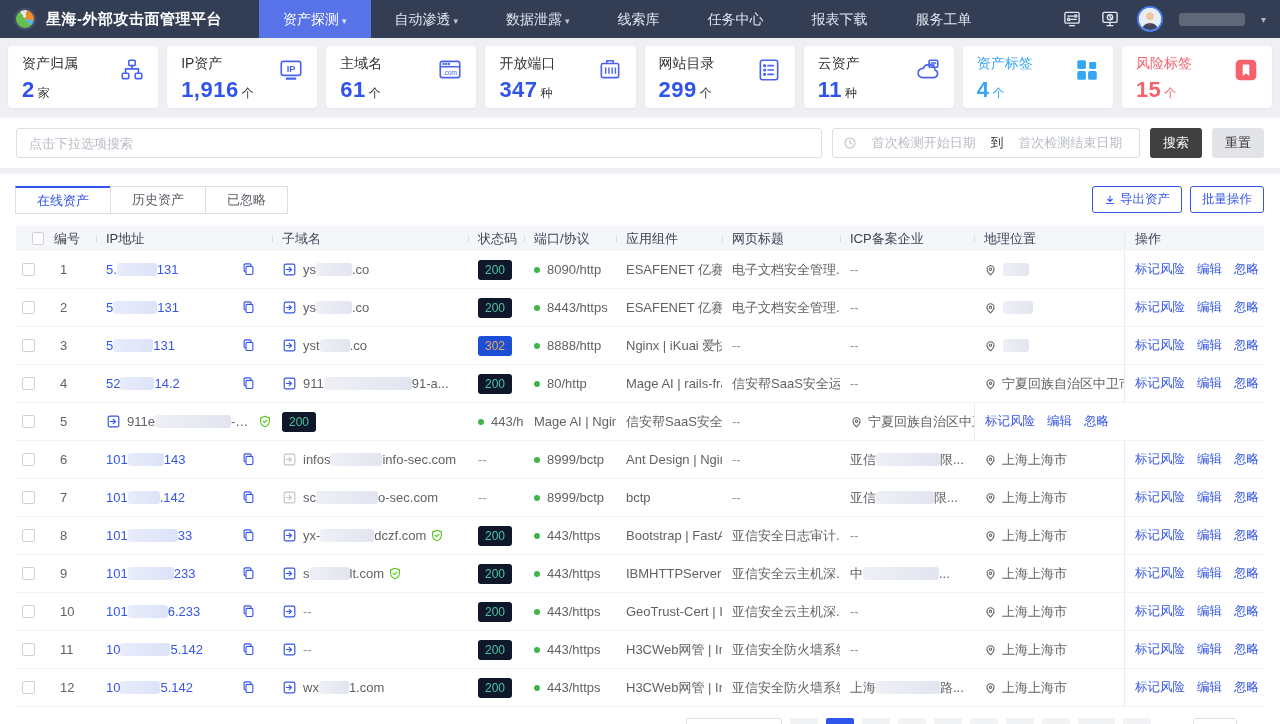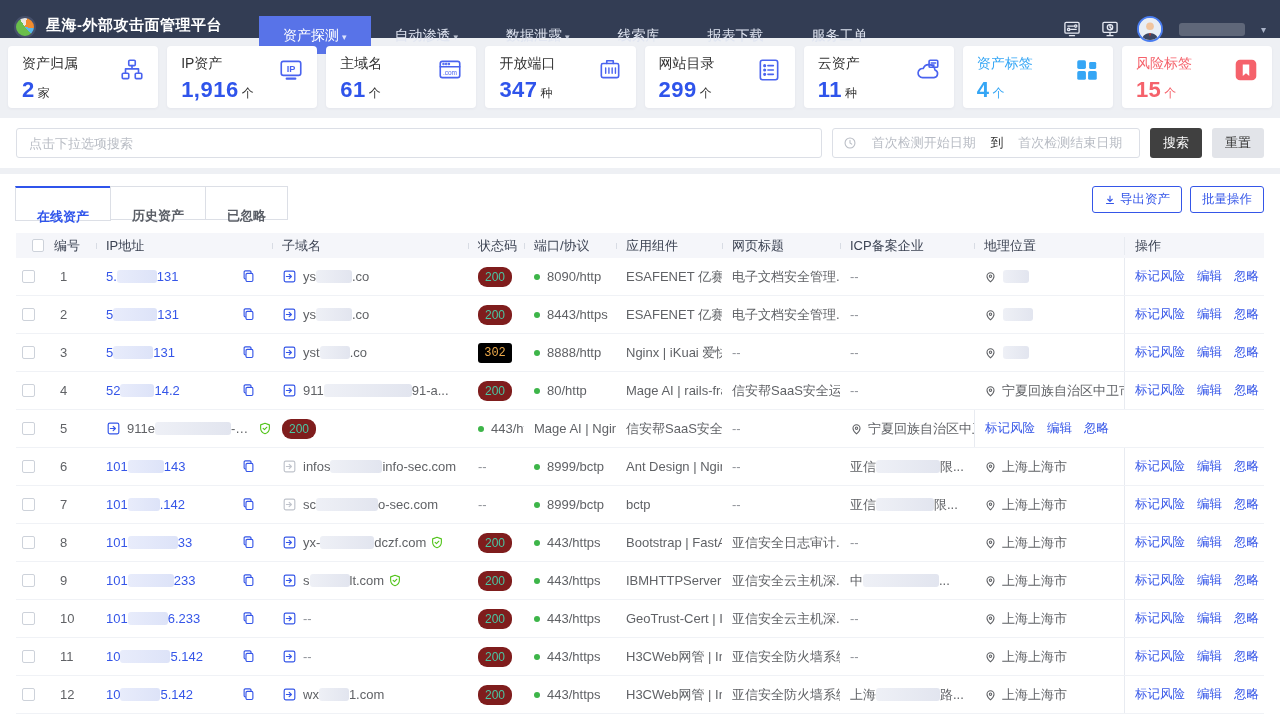--- a/index.html
+++ b/index.html
@@ -1,20 +1,20 @@
 <!DOCTYPE html>
 <html><head>
 <meta charset="utf-8">
 <style>
   * { margin:0; padding:0; box-sizing:border-box; }
   html,body { width:1280px; height:724px; overflow:hidden; background:#eef0f4;
     font-family:"Liberation Sans","DejaVu Sans",sans-serif; color:#333; }
 
   
-  .nav { height:38px; background:#333d54; display:flex; align-items:flex-start; padding:16px 14px; }
+  .nav { height:38px; background:#333d54; display:flex; align-items:center; padding:16px 14px; }
   .logo { width:22px; height:22px; border-radius:50%;
     background:conic-gradient(from 200deg,#6abf4b 0 35%,#e8e6e3 35% 48%,#f08c2e 48% 72%,#59b7e8 72% 82%,#6abf4b 82%);
     border:2px solid #46506b; margin-right:10px; flex:0 0 auto; }
   .brand { color:#fff; font-size:15px; font-weight:bold; letter-spacing:.5px; margin-right:18px; white-space:nowrap; }
   .nav-items { display:flex; height:38px;margin-left:19px; }
   .nav-item { height:38px; line-height:38px; padding:0 24px; font-size:14px; color:#dfe4f0; cursor:pointer; white-space:nowrap; }
   .nav-item .caret { font-size:9px; margin-left:3px; opacity:.8; }
   .nav-item.active { background:#5873e8; color:#fff; }
   .nav-right { margin-left:auto; display:flex; align-items:center; gap:16px; }
   .nav-ico { width:22px; height:22px; display:flex; align-items:center; justify-content:center; cursor:pointer; }
@@ -43,22 +43,22 @@
   .date-box .to { color:#333; }
   .date-ph { flex:1; text-align:center; white-space:nowrap; }
   .btn { height:30px; border-radius:3px; font-size:13px; padding:0 13px; cursor:pointer; border:none; font-family:inherit; }
   .btn-primary { background:#404040; color:#fff; }
   .btn-plain { background:#e2e4e9; color:#333; }
 
   
   .main { background:#fff; margin-top:6px; padding:12px 16px 6px; height:552px; position:relative; }
   .panel-top { display:flex; align-items:flex-start; }
   .tabs { display:flex; }
-  .tab { height:28px; line-height:25px; padding:16px 21px; font-size:13px; color:#5a5e66; background:#fff;
-    border:1px solid #dcdfe6; margin-left:-1px; cursor:pointer; white-space:nowrap;font-weight:bold; }
+  .tab { height:28px; line-height:25px; padding:0 21px; font-size:13px; color:#5a5e66; background:#fff;
+    border:1px solid #dcdfe6; margin-left:-1px; cursor:pointer; white-space:nowrap; }
   .tab.active { color:#2f54eb; border-top:2px solid #2f54eb; }
   .top-btns { margin-left:auto; display:flex; gap:8px; }
   .obtn { height:27px; padding:0 11px; border:1px solid #3556e8; color:#3556e8; background:#fff;
     border-radius:3px; font-size:12.5px; cursor:pointer; display:flex; align-items:center; gap:4px; font-family:inherit; }
 
   
   .grid { display:grid; grid-template-columns:28px 52px 176px 196px 56px 92px 106px 118px 134px 150px 1fr; align-items:center; }
   .thead { height:25px; background:#f5f6fa; margin-top:12px; font-size:13px; color:#3c4353; }
   .th { position:relative; padding-left:10px; white-space:nowrap; overflow:hidden; display:flex; align-items:center; gap:15px; }
   .th:not(.no-pipe)::before { content:''; position:absolute; left:0; top:6px; bottom:6px; width:1px; background:#d8dce4; }
@@ -69,22 +69,22 @@
   .cb { width:13px; height:13px; border:1px solid #cdd2da; border-radius:2px; background:#fff; margin-left:6px; cursor:pointer; }
   .num { padding-left:16px; }
   .iptxt { color:#3556e8; cursor:pointer; }
   .blur { display:inline-block; height:13px; border-radius:3px; vertical-align:-2px;
     background:linear-gradient(90deg,#eef0f6,#e2e5ef); }
   .blur.bl-blue { background:linear-gradient(90deg,#e8ecfb,#dde3f8); }
   .ipcell { justify-content:space-between; padding-right:16px; }
   .subtxt { margin:0 4px 0 6px; overflow:hidden; text-overflow:ellipsis; }
   .badge { min-width:34px; height:20px; line-height:20px; border-radius:3px; text-align:center;
     font-size:12px; display:inline-block; padding:0 4px; }
-  .badge.ok { background:#7f1d1d; color:#49c6a2;border-radius:9px; }
-  .badge.warn { background:#000000; color:#edaa4b;font-family:Liberation Mono, monospace; }
+  .badge.ok { background:#0f172a; color:#49c6a2; }
+  .badge.warn { background:#1d4ed8; color:#edaa4b; }
   .dot { width:6px; height:6px; border-radius:50%; background:#3db549; margin-right:7px; flex:0 0 auto; }
   .dash { color:#909399; }
   .alink { color:#3556e8; cursor:pointer; margin-right:12px; font-size:12.5px; }
   .alink:last-child { margin-right:0; }
   .icobtn { cursor:pointer; display:inline-flex; flex:0 0 auto; }
 
   
   .pager { display:flex; align-items:center; justify-content:flex-end; gap:8px; margin-top:11px;
     font-size:13px; color:#5a5e66; padding-right:6px; }
   .psel { width:96px; height:28px; border:1px solid #dcdfe6; border-radius:3px; display:flex; align-items:center;
@@ -101,20 +101,21 @@
 <body>
 
 <div class="nav">
   <div class="logo"></div>
   <div class="brand">星海-外部攻击面管理平台</div>
   <div class="nav-items" id="nav-items">
       <div class="nav-item active"><span>资产探测</span><span class="caret">▾</span></div>
       <div class="nav-item"><span>自动渗透</span><span class="caret">▾</span></div>
       <div class="nav-item"><span>数据泄露</span><span class="caret">▾</span></div>
       <div class="nav-item"><span>线索库</span></div>
+      <div class="nav-item"><span>任务中心</span></div>
       <div class="nav-item"><span>报表下载</span></div>
       <div class="nav-item"><span>服务工单</span></div>
     </div>
   <div class="nav-right">
     <div class="nav-ico">
       <svg width="20" height="20" viewBox="0 0 24 24" fill="none" stroke="#e6e9f2" stroke-width="1.6" stroke-linecap="round">
         <rect x="3.5" y="4" width="17" height="13" rx="1.5"></rect>
           <path d="M7 8.5h7"></path>
           <circle cx="16.5" cy="8.5" r="1.4"></circle>
         <path d="M10.5 12.5H17"></path>

